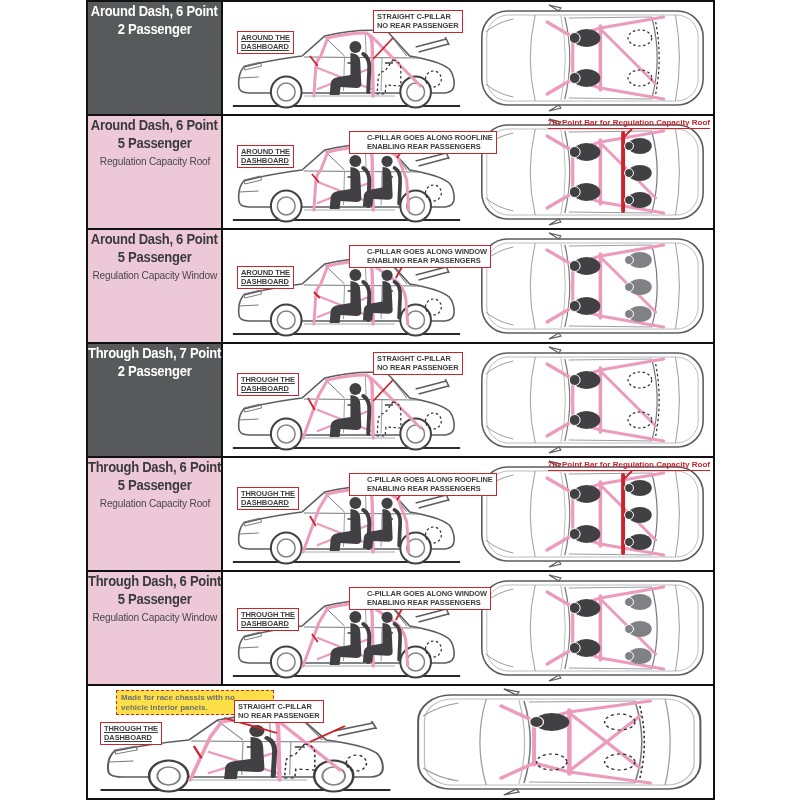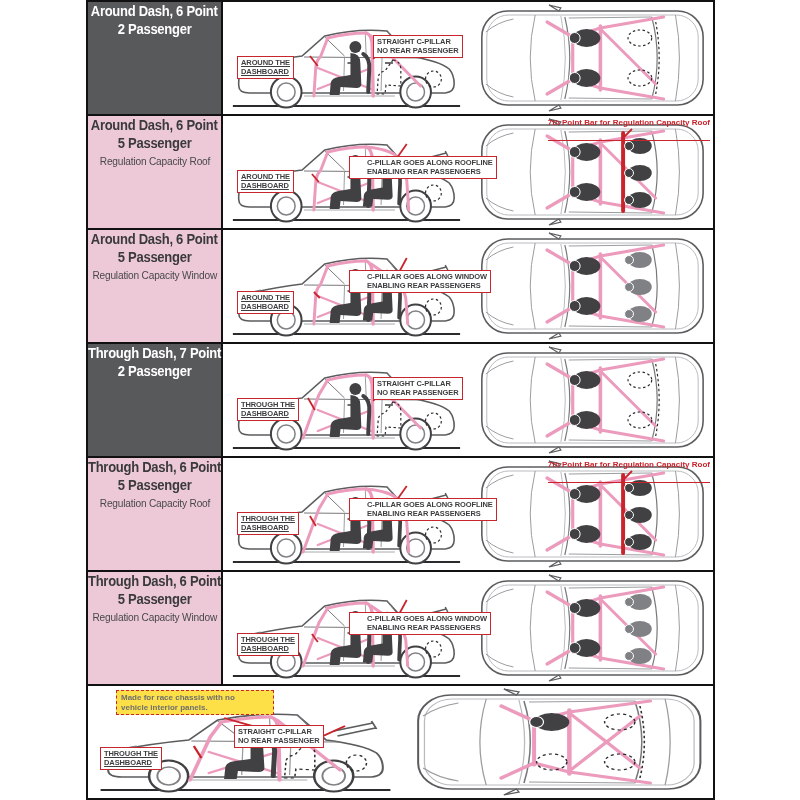--- a/index.html
+++ b/index.html
@@ -14,28 +14,28 @@
   .label-line{font-size:14px;font-weight:700;line-height:1.32;white-space:nowrap;transform:scaleX(.93);letter-spacing:-.3px;}
   .label-line:empty{display:none;}
   .row[data-theme="gray"] .label-line{color:#fff;}
   .row[data-theme="pink"] .label-line{color:#3a3a3c;}
   .sub-label{font-size:11px;font-weight:400;margin-top:2px;white-space:nowrap;transform:scaleX(.92);color:#48484a;letter-spacing:-.2px;}
   .row[data-theme="gray"] .sub-label{color:#fff;font-weight:700;font-size:12px;margin-top:6px;}
   .sub-label:empty{display:none;}
   .cell{flex:1;position:relative;background:#fff;overflow:hidden;}
   .diagram{position:absolute;inset:0;width:100%;height:100%;}
   .callout{position:absolute;z-index:2;background:#fff;border:1.5px solid #c9252c;color:#3e3e40;
-           font-size:7.5px;font-weight:700;line-height:1.15;padding:2px 3px;white-space:pre-line;letter-spacing:-.1px;margin-top:25px;}
+           font-size:7.5px;font-weight:700;line-height:1.15;padding:2px 3px;white-space:pre-line;letter-spacing:-.1px;}
   .callout-dash{left:14px;top:29px;text-decoration:underline;}
   .callout-cp{left:150px;top:8px;}
   .c-mid .callout-cp{left:126px;top:15px;padding-left:17px;}
   .row7 .callout-dash{left:12px;top:36px;}
   .row7 .callout-cp{left:146px;top:14px;}
   .red-note{position:absolute;z-index:2;right:3px;top:2px;color:#c9232b;font-size:8px;font-weight:700;
-            border-bottom:1.2px solid #c9232b;padding-bottom:13px;white-space:nowrap;text-align:right;}
+            border-bottom:1.2px solid #c9232b;padding-bottom:1px;white-space:nowrap;text-align:right;}
   .red-note:empty{display:none;}
   .race-note{position:absolute;z-index:2;left:28px;top:4px;width:148px;background:#fde047;
              border:1.4px dashed #c9252c;color:#6d6e70;font-size:8px;font-weight:700;line-height:1.2;
              padding:2px 4px;white-space:pre-line;}
   .race-note:empty{display:none;}
   .leader{stroke:#c9232b;stroke-width:1.8;fill:none;}
   .fig-dark{color:#414042;}
   .fig-gray{color:#808184;}
 </style>
 </head>

